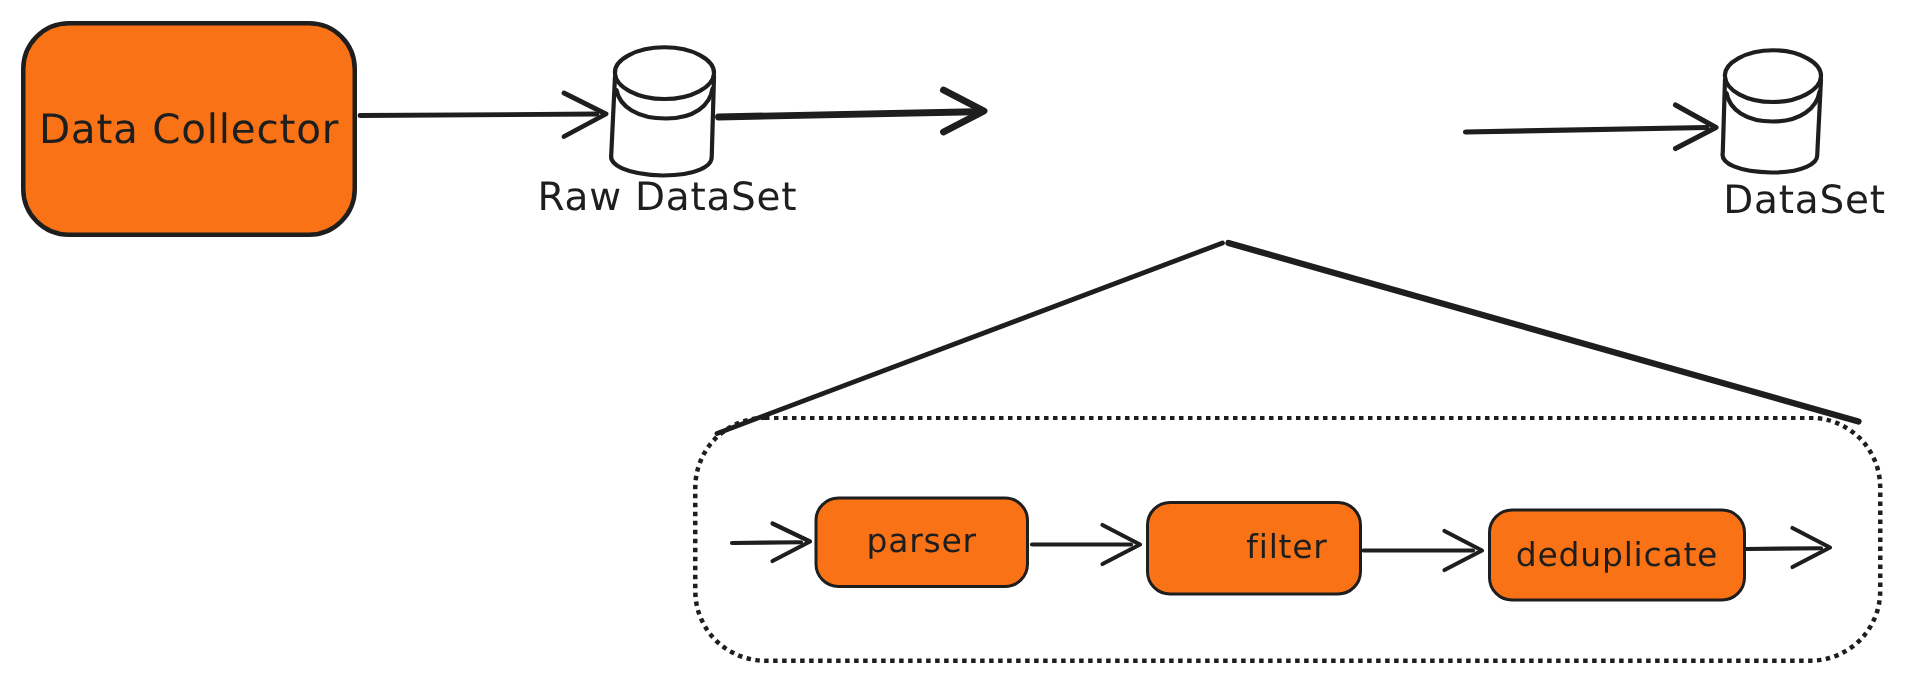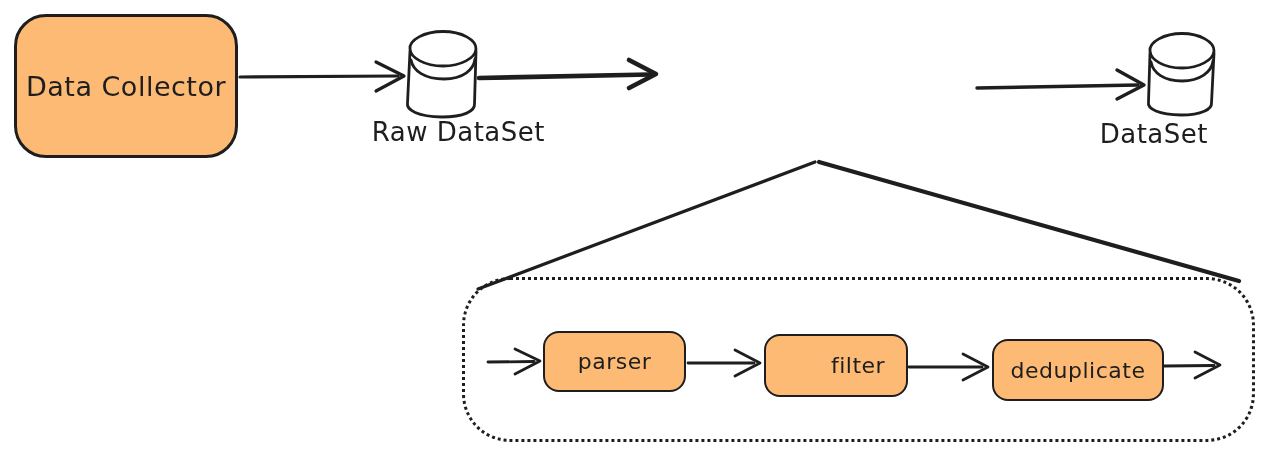--- a/index.html
+++ b/index.html
@@ -10,21 +10,21 @@
     background: #ffffff;
     font-family: "DejaVu Sans", sans-serif;
     color: #1e1e1e;
     overflow: hidden;
   }
   .layer { position: absolute; left: 0; top: 0; width: 1280px; height: 457px; }
   .node {
     position: absolute;
     box-sizing: border-box;
     border: 3px solid #1e1e1e;
-    background: #fdba74;
+    background: #f97316;
     display: flex;
     align-items: center;
     justify-content: center;
     text-align: center;
     letter-spacing: 0.5px;
   }
   .node-big {
     border-radius: 32px;
     font-size: 27px;
   }
@@ -37,21 +37,21 @@
     position: absolute;
     box-sizing: border-box;
     border: 3px dotted #1e1e1e;
     border-radius: 48px;
     background: transparent;
   }
   .cyl-label {
     position: absolute;
     font-size: 26px;
     letter-spacing: 0.5px;
-    text-align: right;
+    text-align: center;
   }
   svg .stroke {
     stroke: #1e1e1e;
     fill: none;
     stroke-linecap: round;
     stroke-linejoin: round;
   }
 </style>
 </head>
 <body>
@@ -115,21 +115,21 @@
     </g>
   </svg>
 
   <div class="node node-big" style="left:14px; top:14px; width:224px; height:144px;">
     <span>Data Collector</span>
   </div>
 
   <div class="cyl-label" style="left:345px; top:117px; width:200px;">Raw DataSet</div>
 
 
-  <div class="cyl-label" style="left:1064px; top:119px; width:144px;">DataSet</div>
+  <div class="cyl-label" style="left:1131px; top:119px; width:144px;">DataSet</div>
 
   <div class="group-dotted" style="left:462px; top:277px; width:793px; height:165px;"></div>
 
   <div class="node node-small" style="left:543px; top:331px; width:143px; height:61px;">
     <span>parser</span>
   </div>
 
   <div class="node node-small" style="left:764px; top:334px; width:144px; height:63px;padding-left:44px;">
     <span>filter</span>
   </div>

